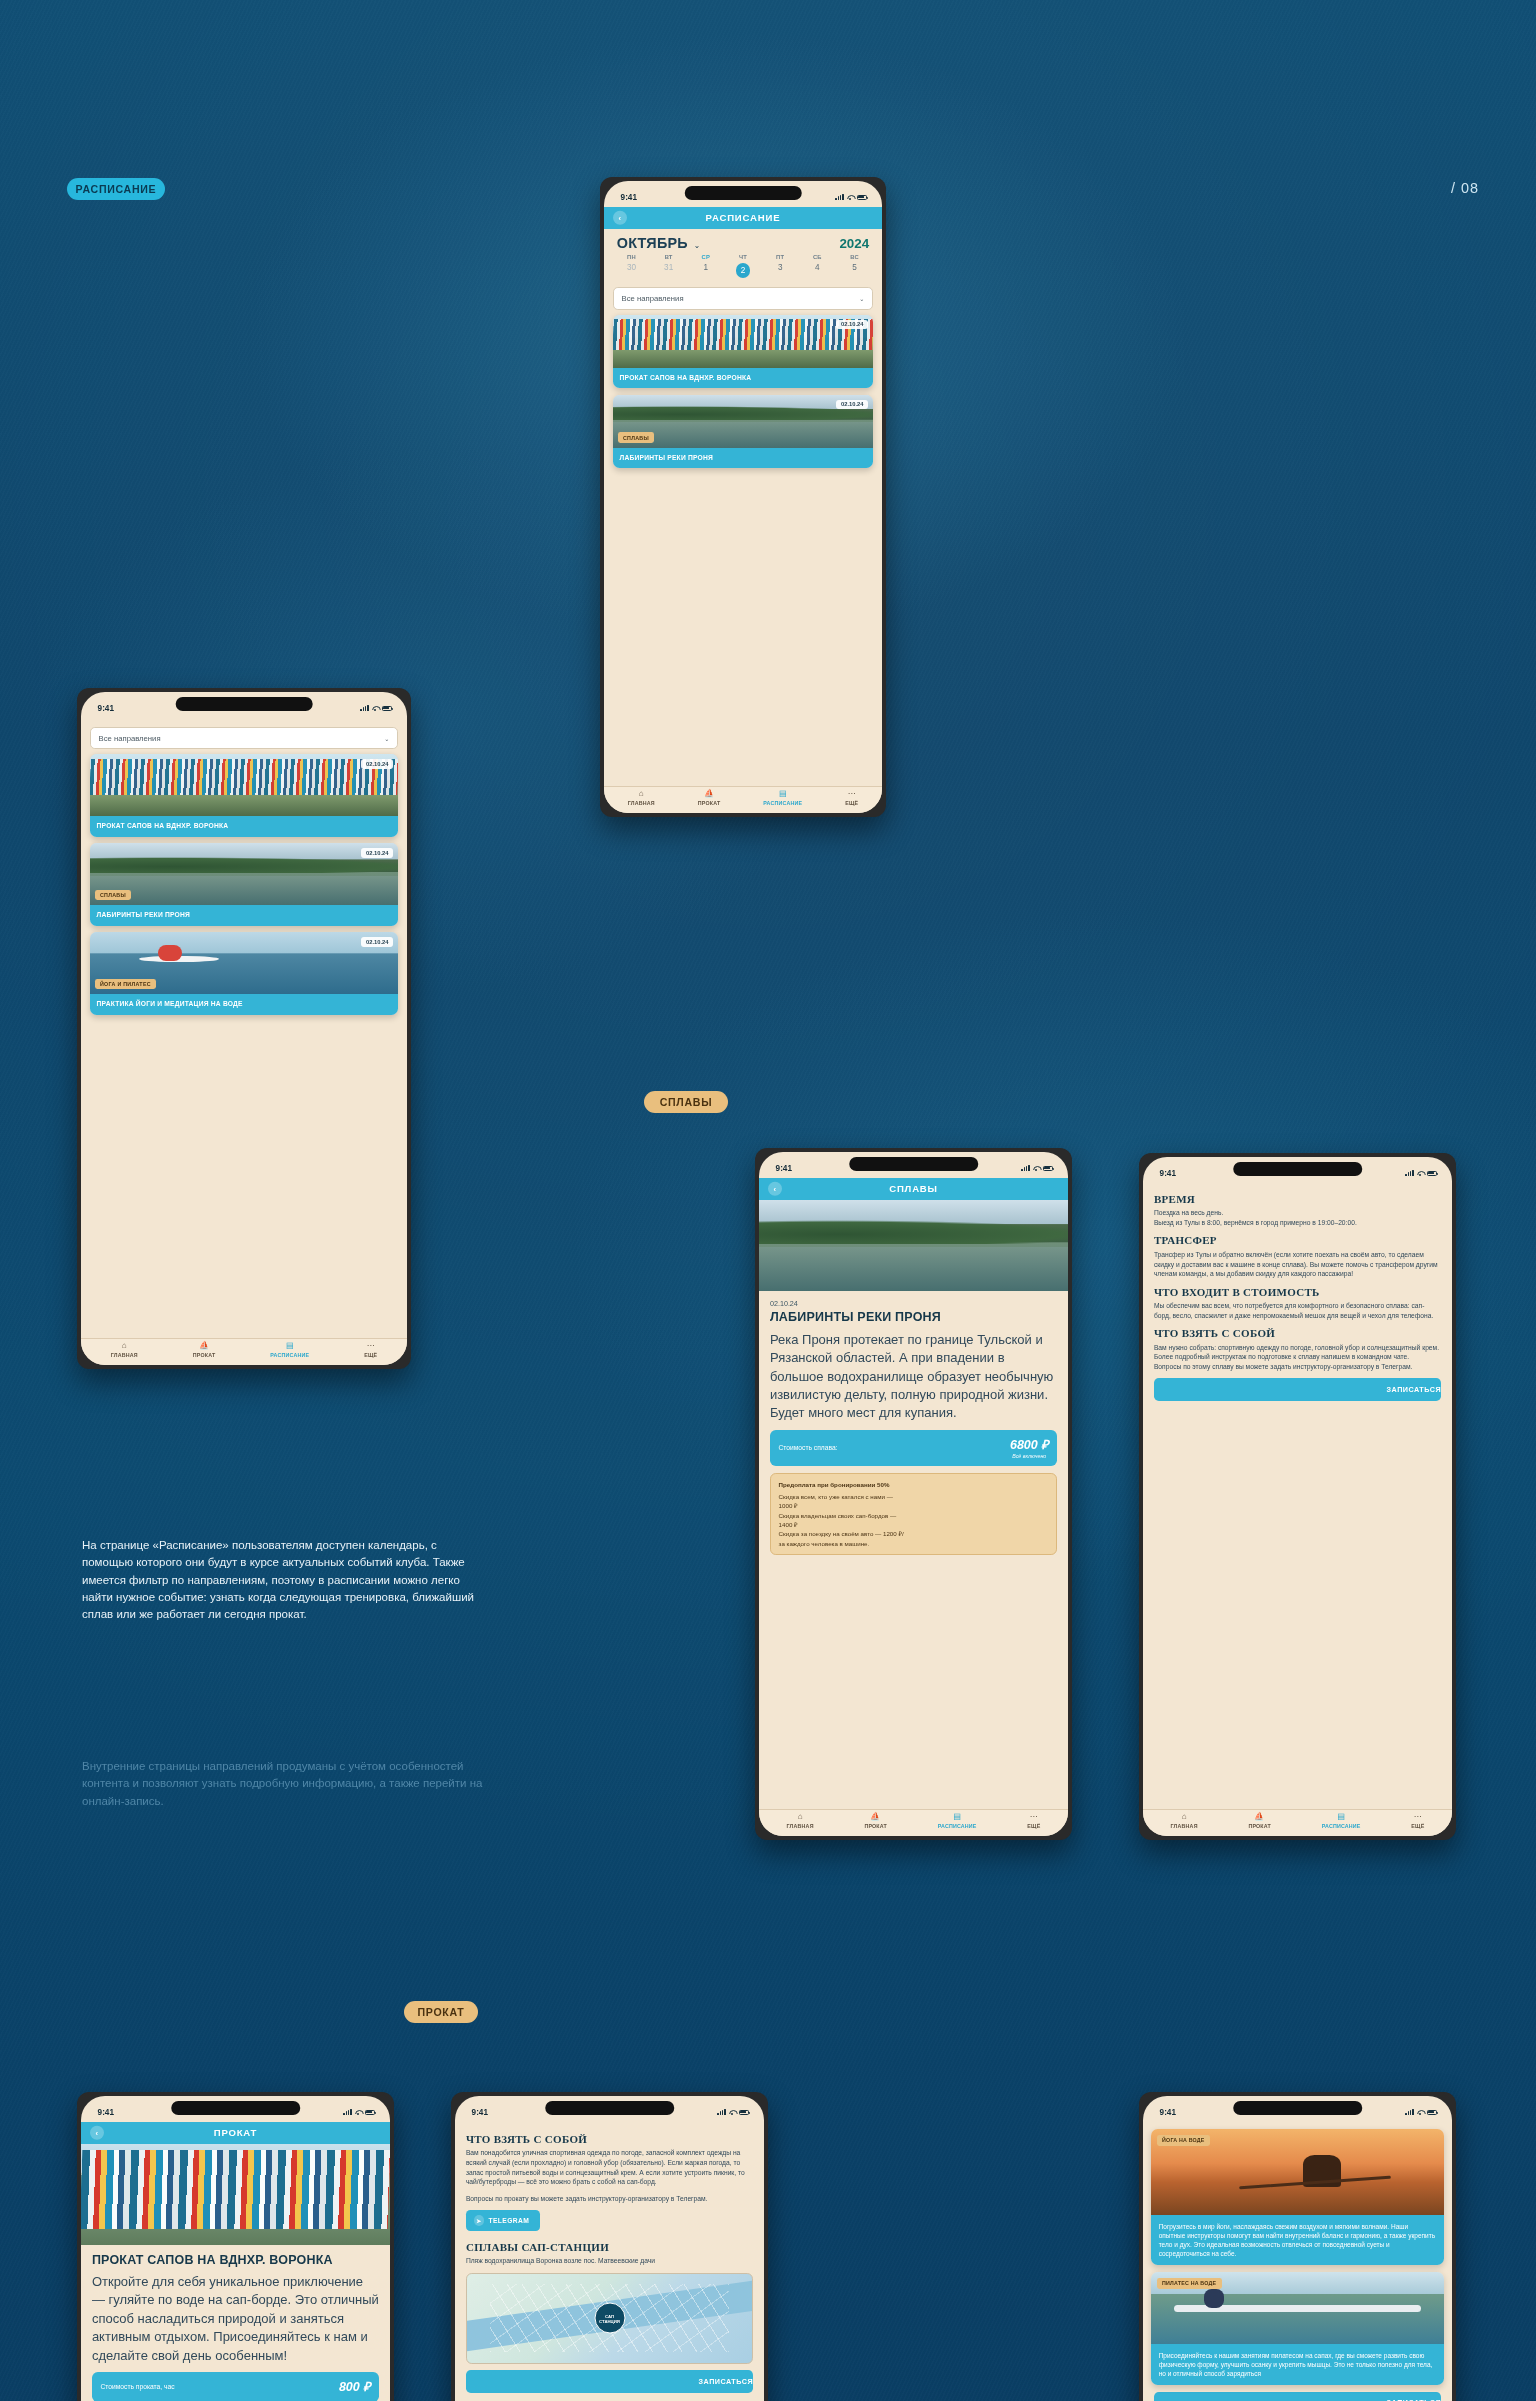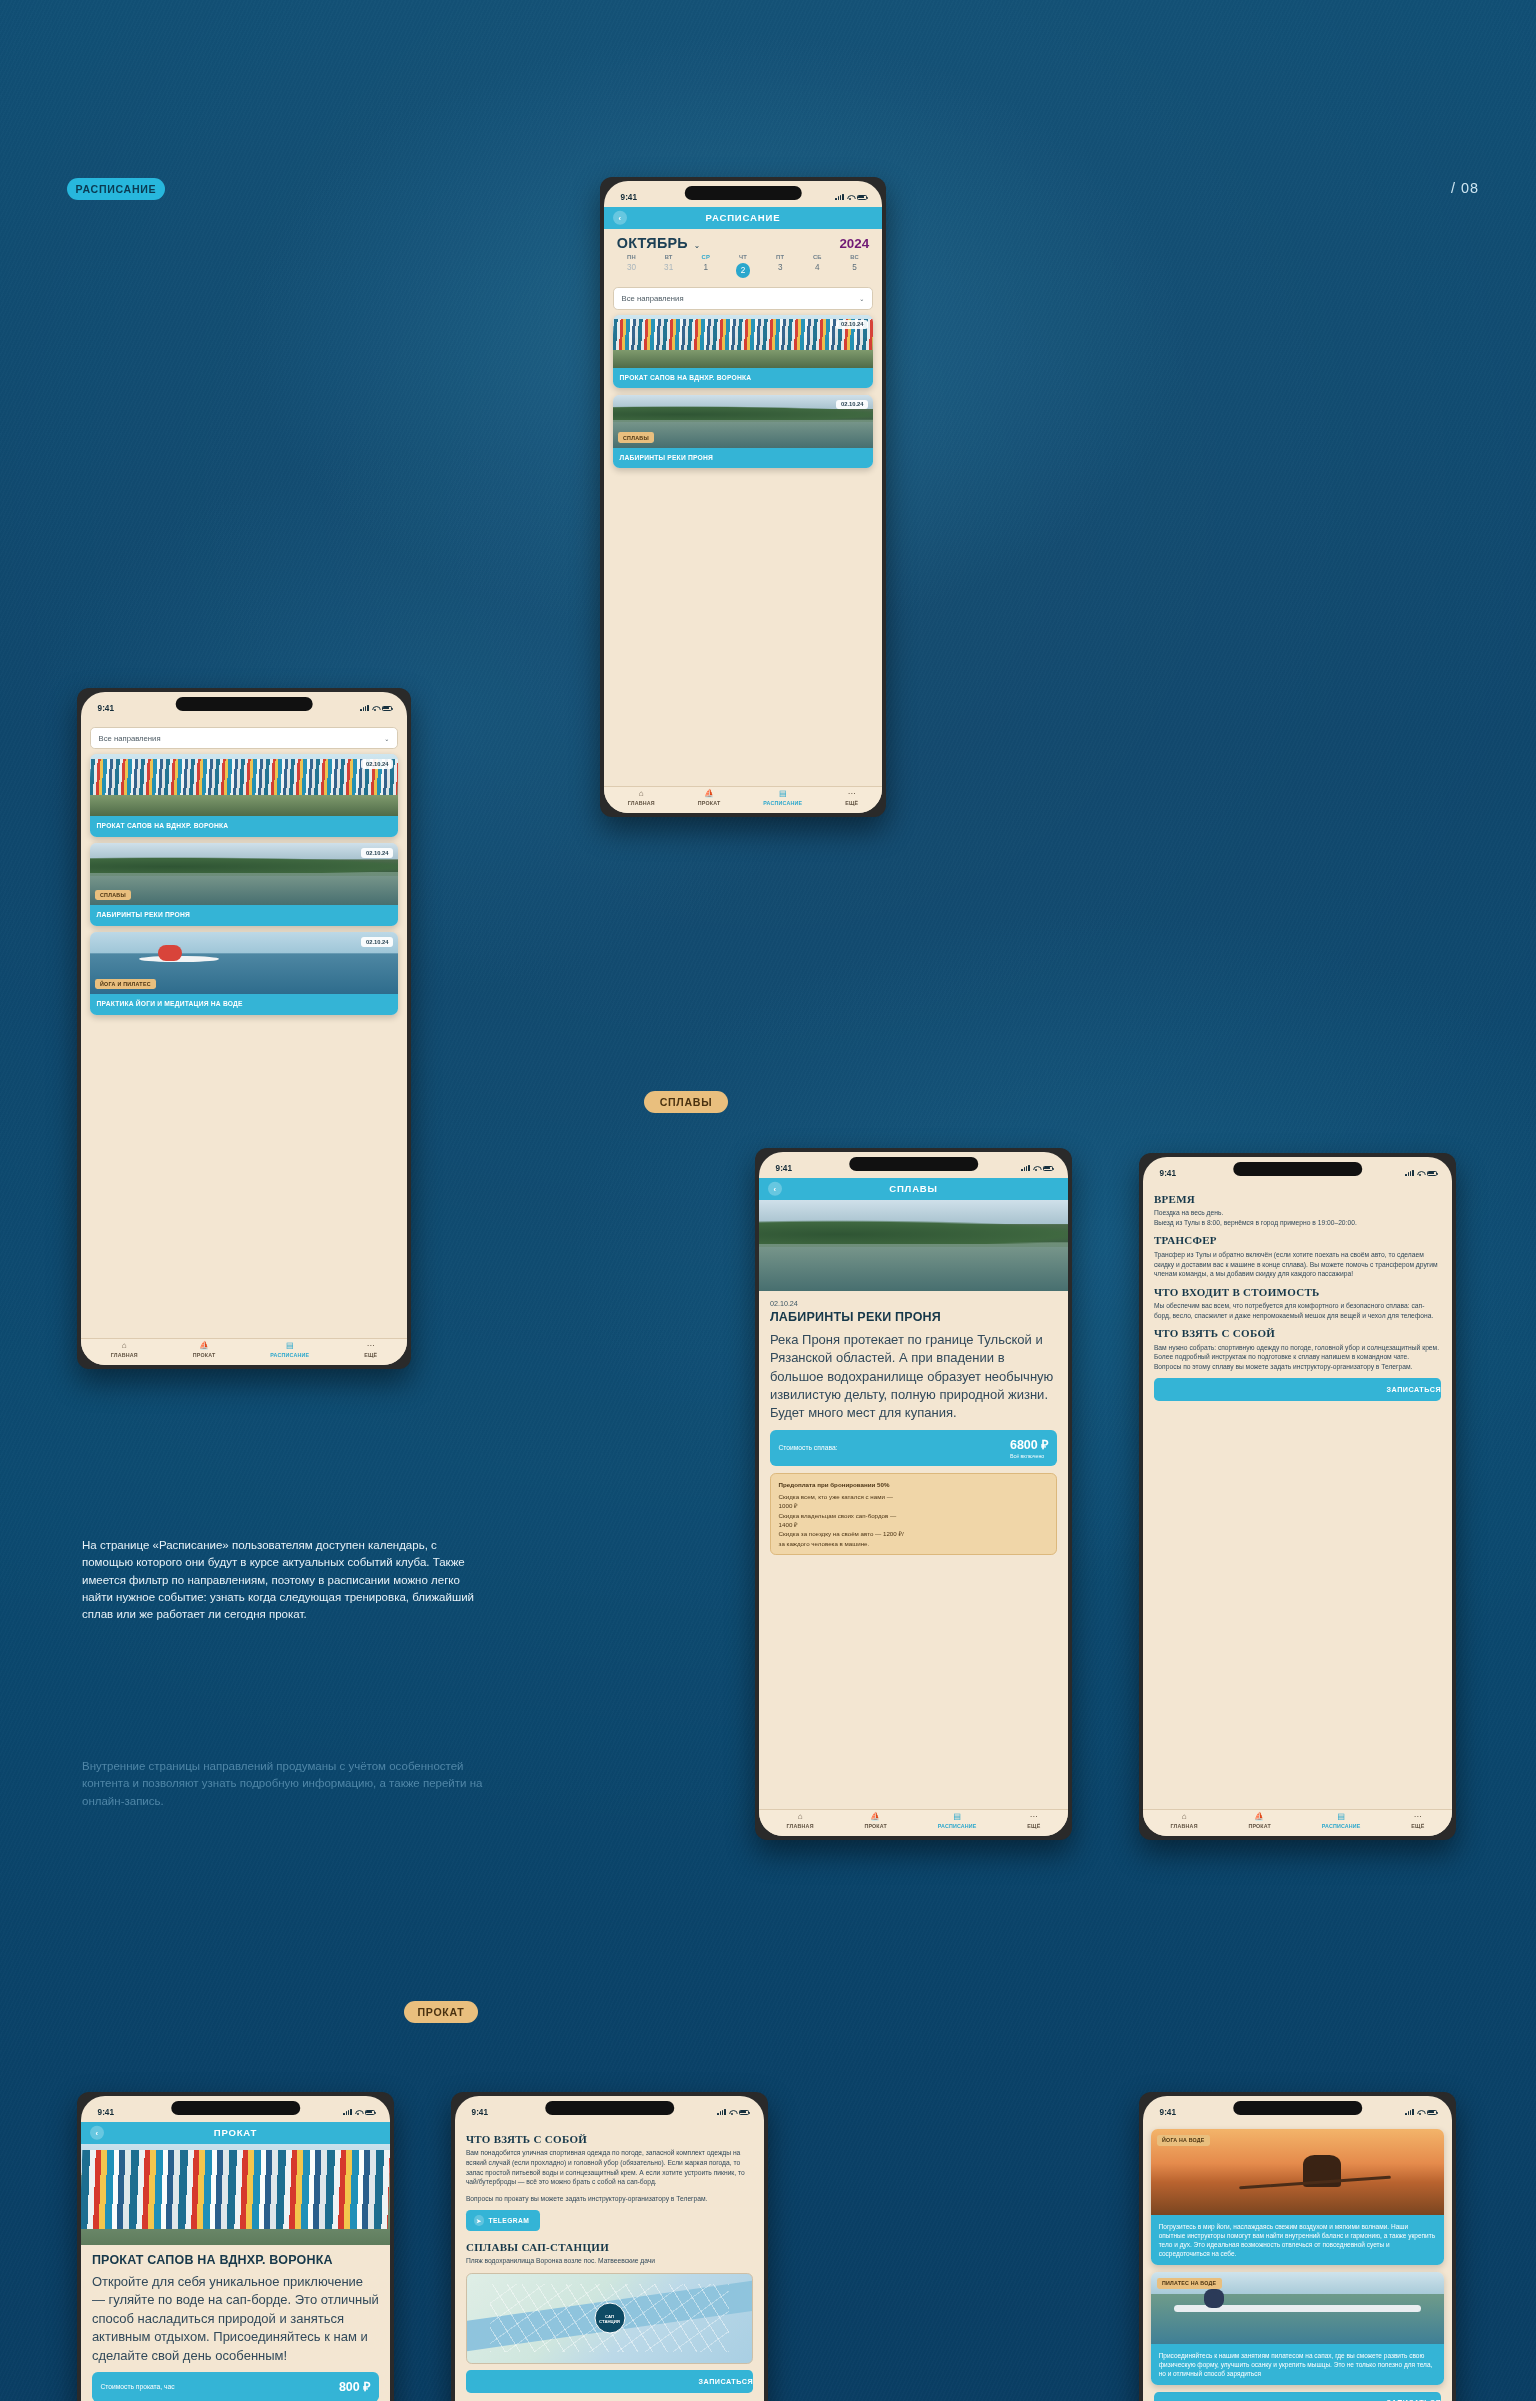--- a/index.html
+++ b/index.html
@@ -143,21 +143,21 @@
   .tabitem .tlabel { font-size: 5.3px; letter-spacing: 0.2px; font-weight: 700; }
   .tabitem.active { color: #2aa7cd; }
 
   
   .month-row {
     display: flex; align-items: baseline; justify-content: space-between;
     padding: 5.8px 12.5px 2.9px;
   }
   .month-name { font-size: 14.4px; font-weight: 700; color: #1d4055; letter-spacing: 0.2px; }
   .month-caret { font-size: 7.7px; color: #1d4055; margin-left: 3.8px; }
-  .year { font-size: 13.4px; font-weight: 700; color: #701a75; }
+  .year { font-size: 13.4px; font-weight: 700; color: #0f766e; }
 
   .week-head, .week-days {
     display: grid; grid-template-columns: repeat(7, 1fr);
     padding: 0 8.6px;
   }
   .week-head div {
     text-align: center; font-size: 5.8px; font-weight: 700; color: #6e7f8b; letter-spacing: 0.2px;
   }
   .week-head div.sel { color: #2aa7cd; }
   .week-days div {
@@ -303,21 +303,21 @@
     letter-spacing: 0.2px; margin-bottom: 5.8px;
   }
   .detail-p { font-size: 13px; line-height: 1.42; color: #31495a; margin-bottom: 6.7px; }
   .price-box {
     background: #34b4d6; color: #fff;
     border-radius: 5.8px; padding: 6.7px 8.6px;
     display: flex; align-items: center; justify-content: space-between;
     margin: 0 10.6px 6.7px;
   }
   .price-box .lbl { font-size: 6.7px; line-height: 1.25; }
-  .price-box .val { font-size: 12.5px; font-weight: 700; text-align: left; }
+  .price-box .val { font-size: 12.5px; font-weight: 700; text-align: center; font-style: italic; }
   .price-box .val small { display: block; font-size: 5.3px; font-weight: 400; opacity: .95; }
   .disc-box {
     background: #f0d6a8; border: 0.5px solid #dcb87c; border-radius: 5.8px;
     margin: 0 10.6px 6.7px; padding: 6.2px 7.7px;
     font-size: 6.2px; color: #4c3516; line-height: 1.5;
   }
   .disc-box .dtitle { font-weight: 700; margin-bottom: 2.9px; }
   .sec-h { font-size: 11px; font-weight: 700; color: #16384a; letter-spacing: 0.3px; margin: 1.9px 0 3.4px; font-family: Liberation Serif, serif; }
   .sec-p { font-size: 6.7px; line-height: 1.45; color: #31495a; margin-bottom: 6.7px; }
   .cta {

